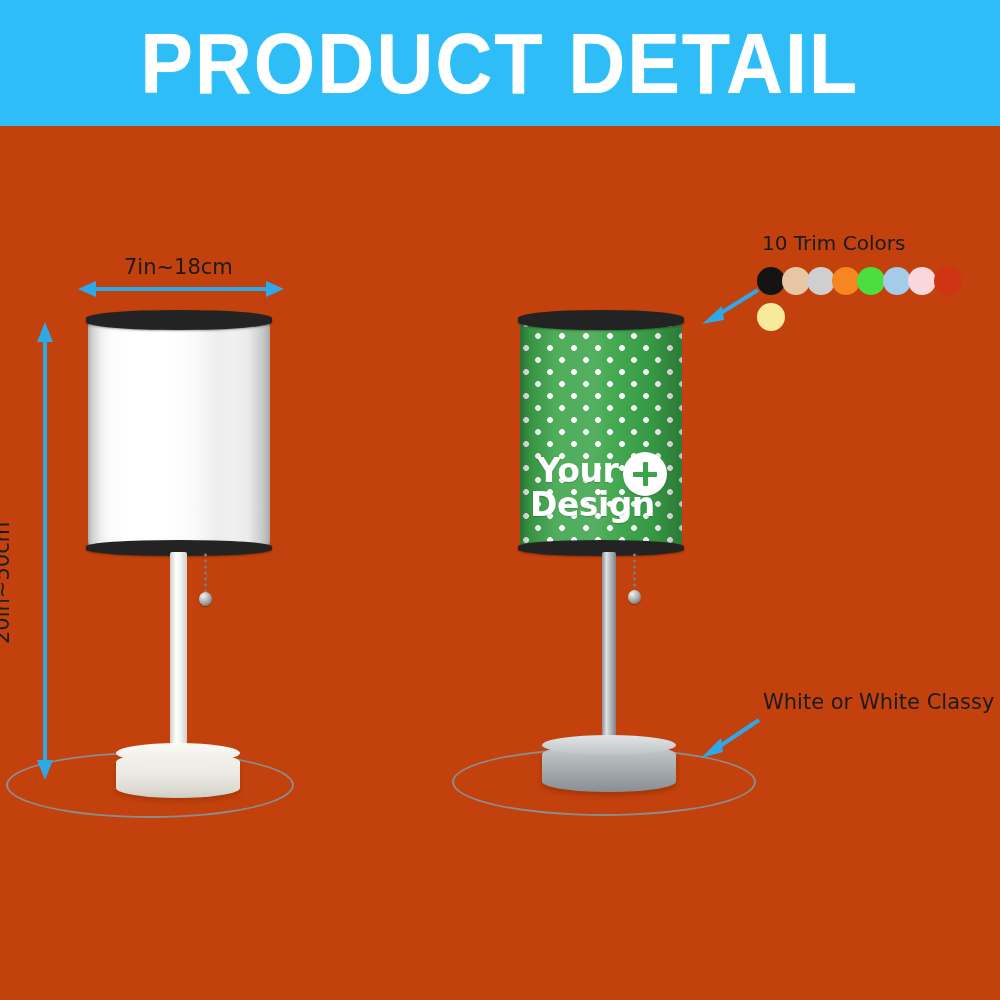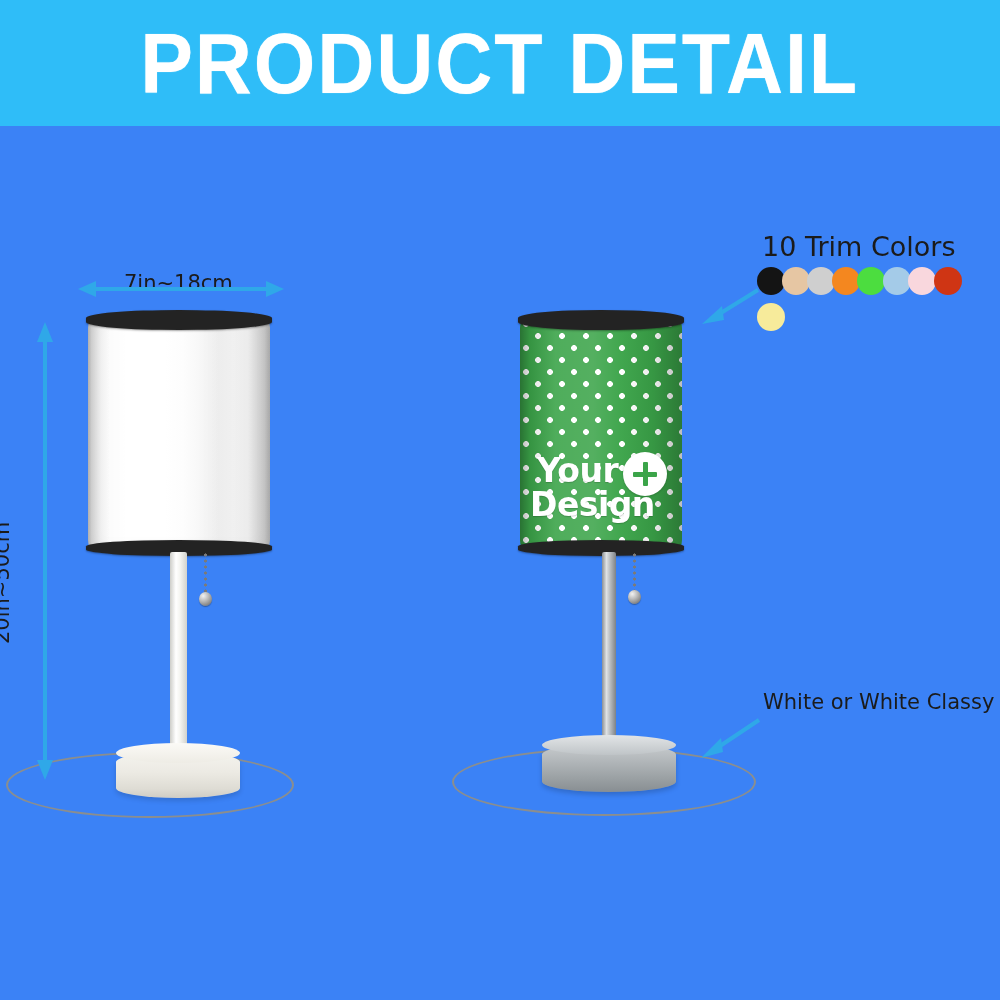--- a/index.html
+++ b/index.html
@@ -4,21 +4,21 @@
 <style>
   html, body {
     margin: 0;
     padding: 0;
     background: #ffffff;
   }
   #page {
     position: relative;
     width: 1000px;
     height: 1000px;
-    background: #3b82f6;
+    background: #c2410c;
     overflow: hidden;
     font-family: "Liberation Sans", sans-serif;
   }
 
   
   #header-banner {
     position: absolute;
     left: 0; top: 0;
     width: 1000px;
     height: 126px;
@@ -177,27 +177,27 @@
 
   
   .anno-text {
     position: absolute;
     color: #1b1b1b;
     font-family: "DejaVu Sans", sans-serif;
     font-size: 21px;
     font-weight: 400;
     white-space: nowrap;
   }
-  #dim-width-label { font-size: 21px; margin-top: 16px; }
+  #dim-width-label { font-size: 21px; }
   #dim-height-label {
     transform-origin: left bottom;
     transform: rotate(-90deg);
   }
   #trim-colors-title {
-    font-size: 27px;
+    font-size: 20px;
     font-weight: 500;
   }
 
   .swatch {
     position: absolute;
     width: 28px; height: 28px;
     border-radius: 50%;
   }
 
   .arrow-svg { position: absolute; overflow: visible; }

